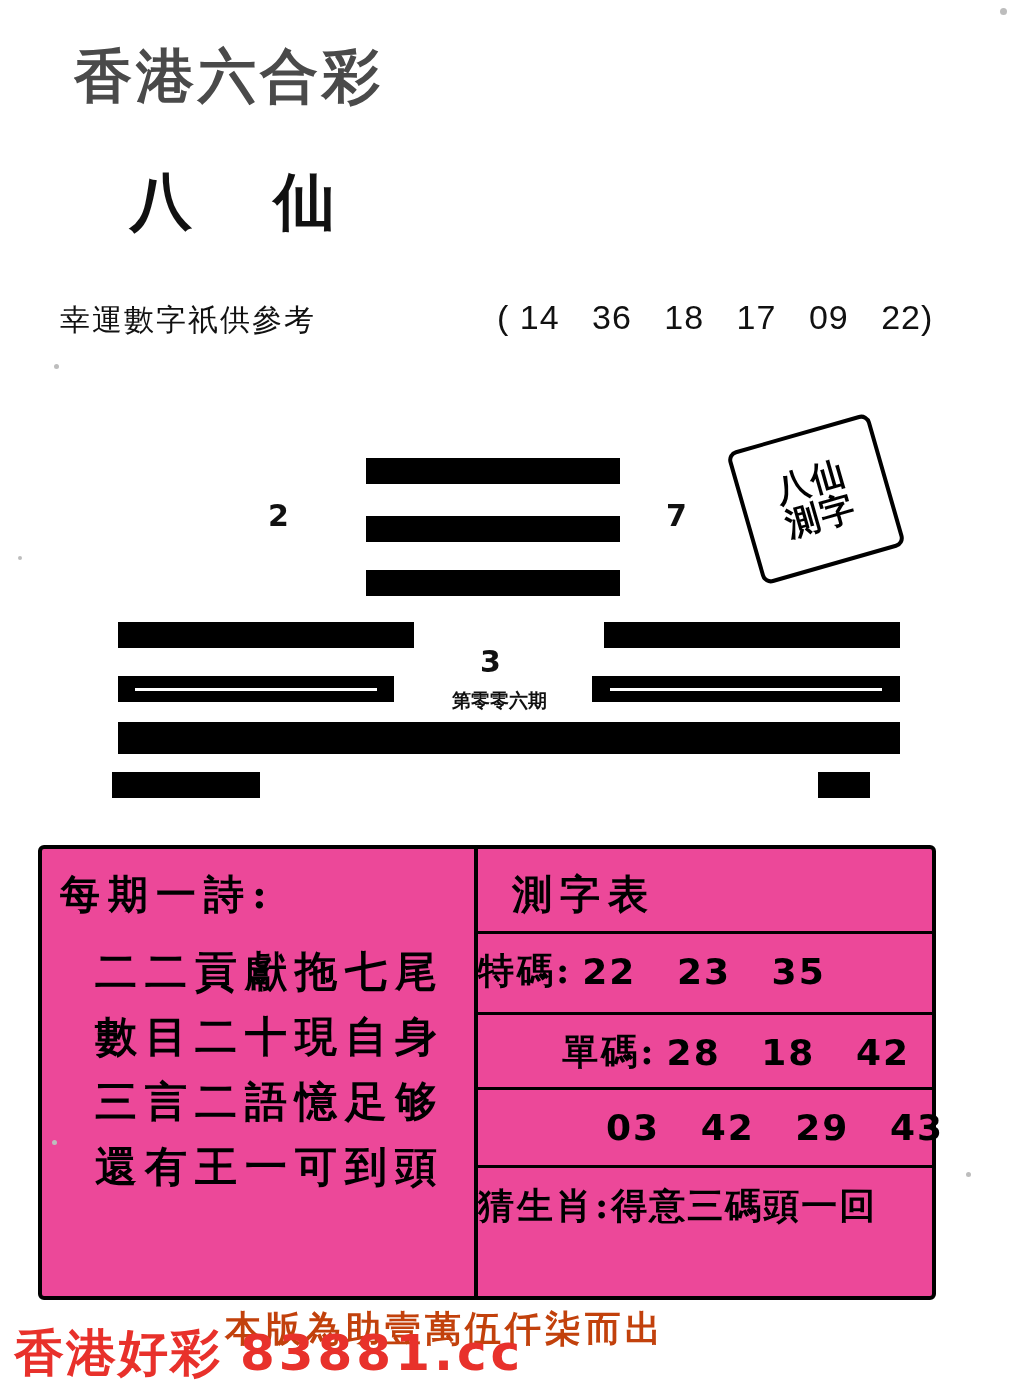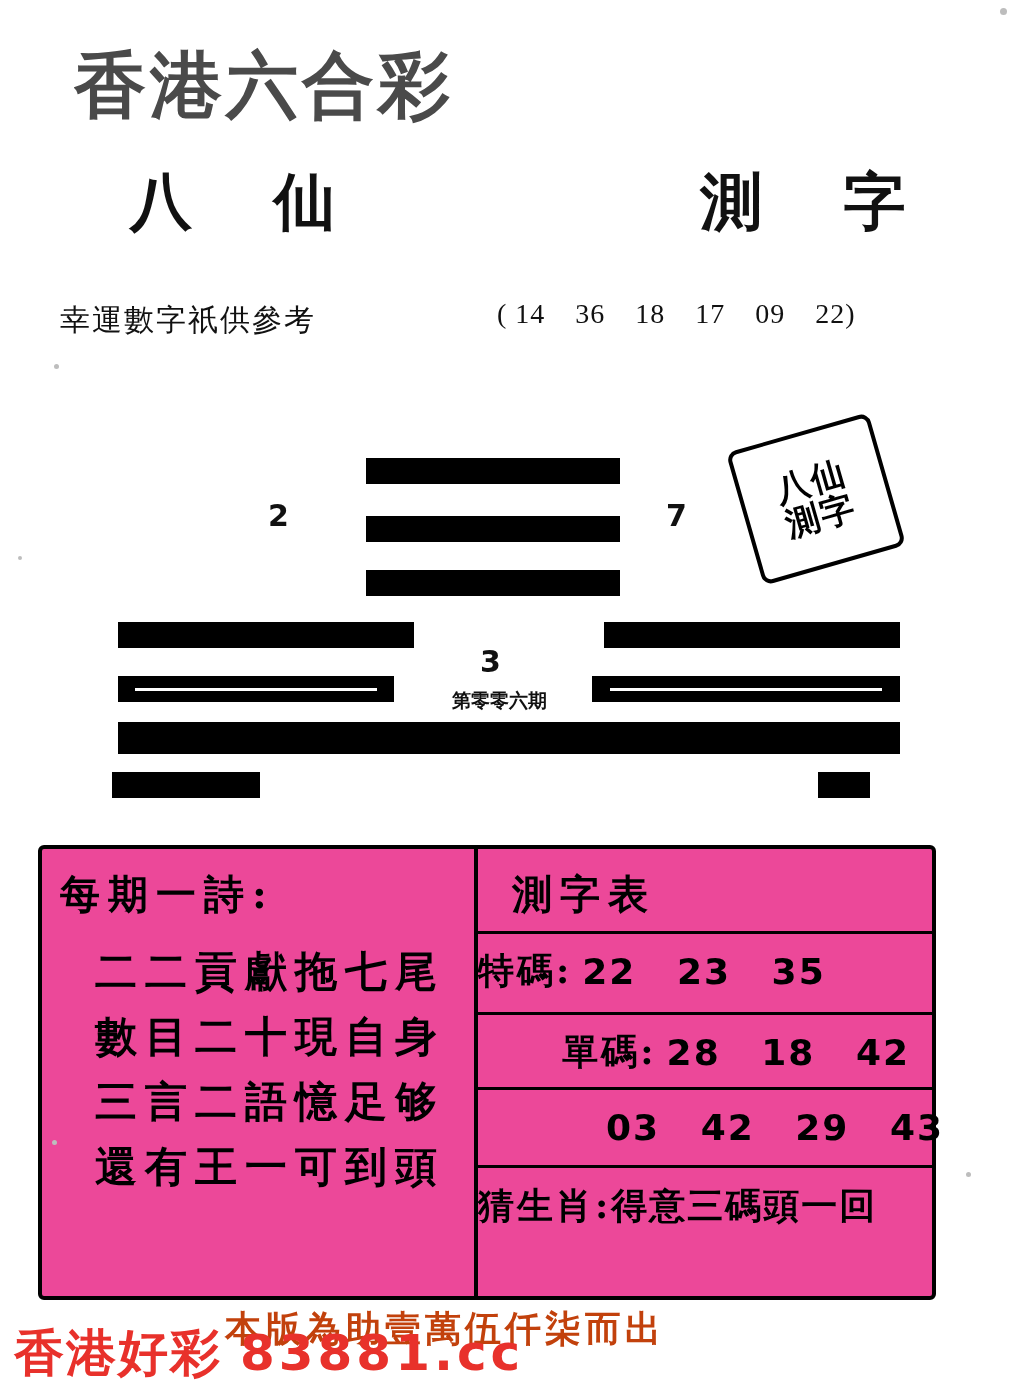--- a/index.html
+++ b/index.html
@@ -20,21 +20,21 @@
     inset: 0;
   }
 
   
   .masthead {
     position: absolute;
     left: 74px;
     top: 38px;
     font-family: "DejaVu Sans", sans-serif;
     font-weight: bold;
-    font-size: 72px;
+    font-size: 58px;
     letter-spacing: 4px;
     color: #4a4a4a;
     white-space: nowrap;
   }
   .masthead .clip {
     display: block;
     width: 390px;
     overflow: hidden;
   }
 
@@ -66,22 +66,22 @@
     top: 300px;
     font-family: "DejaVu Serif", serif;
     font-size: 30px;
     letter-spacing: 2px;
     color: #111;
   }
   .lucky-numbers {
     position: absolute;
     left: 497px;
     top: 298px;
-    font-family: Liberation Serif, serif;
-    font-size: 28px;
+    font-family: Liberation Sans, sans-serif;
+    font-size: 34px;
     letter-spacing: 1px;
     color: #111;
     white-space: nowrap;
   }
   .lucky-numbers span { margin-right: 22px; }
   .lucky-numbers span:last-child { margin-right: 0; }
 
   
   .art { position: absolute; left: 0; top: 0; width: 1017px; height: 1388px; pointer-events: none; }
 
@@ -263,21 +263,20 @@
 </head>
 <body>
 
 <div class="page">
 
   <div class="masthead">
     <span class="clip">香港六合彩</span>
   </div>
 
   <div class="title-left">八 仙</div>
-  <div class="title-right">測 字</div>
 
   <div class="lucky-label">幸運數字祇供參考</div>
   <div class="lucky-numbers">
     <span>( 14</span>
     <span>36</span>
     <span>18</span>
     <span>17</span>
     <span>09</span>
     <span>22)</span>
   </div>

